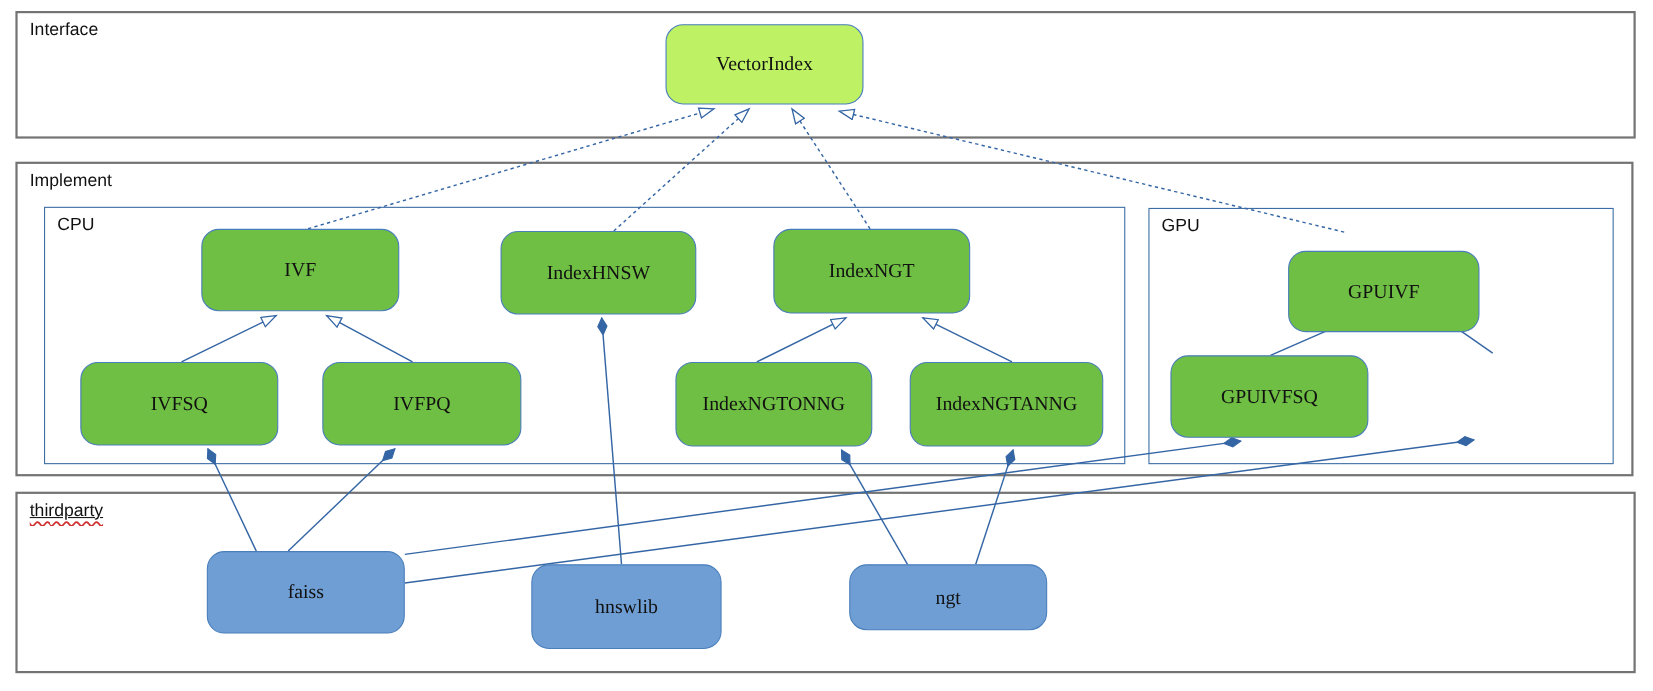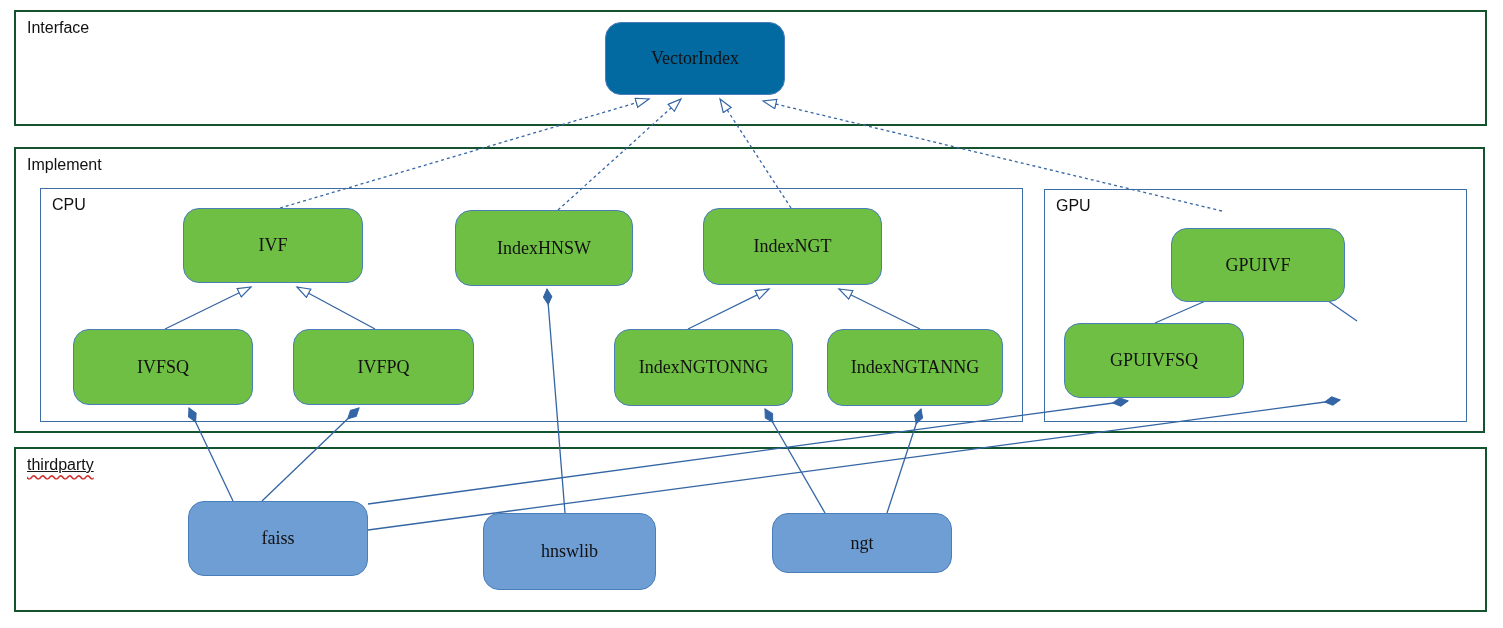--- a/index.html
+++ b/index.html
@@ -2,21 +2,21 @@
 <html><head>
 <meta charset="utf-8">
 <style>
   html,body{margin:0;padding:0;background:#ffffff;}
   #canvas{
     position:relative;width:1503px;height:628px;background:#ffffff;
     font-family:"Liberation Sans",sans-serif;overflow:hidden;
   }
   
   .container{
-    position:absolute;border:2px solid #14532d;background:transparent;
+    position:absolute;border:2px solid #737373;background:transparent;
     box-sizing:border-box;
   }
   .subcontainer{
     position:absolute;border:1px solid #3c6ea5;background:transparent;
     box-sizing:border-box;
   }
   .container-label{
     position:absolute;left:11px;top:7px;font-size:16px;color:#111;
     font-family:"Liberation Sans",sans-serif;white-space:nowrap;
   }
@@ -36,21 +36,21 @@
   .edge{stroke:#3465a4;stroke-width:1.3;fill:none;}
   .edge.dashed{stroke-dasharray:3,3;}
 
   
   .node{
     position:absolute;box-sizing:border-box;border:1.5px solid #4a7ebb;
     border-radius:16px;display:flex;align-items:center;justify-content:center;
     font-family:"Liberation Serif","DejaVu Serif",serif;font-size:18px;color:#111;
     white-space:nowrap;
   }
-  .node.pink{background:#0369a1;}
+  .node.pink{background:#bef264;}
   .node.green{background:#6fbf44;}
   .node.blue{background:#6f9ed4;}
 
   #n-vectorindex{left:605px;top:22px;width:180px;height:73px;}
   #n-ivf{left:183px;top:208px;width:180px;height:75px;}
   #n-indexhnsw{left:455px;top:210px;width:178px;height:76px;}
   #n-indexngt{left:703px;top:208px;width:179px;height:77px;}
   #n-ivfsq{left:73px;top:329px;width:180px;height:76px;}
   #n-ivfpq{left:293px;top:329px;width:181px;height:76px;}
   #n-indexngtonng{left:614px;top:329px;width:179px;height:77px;}

